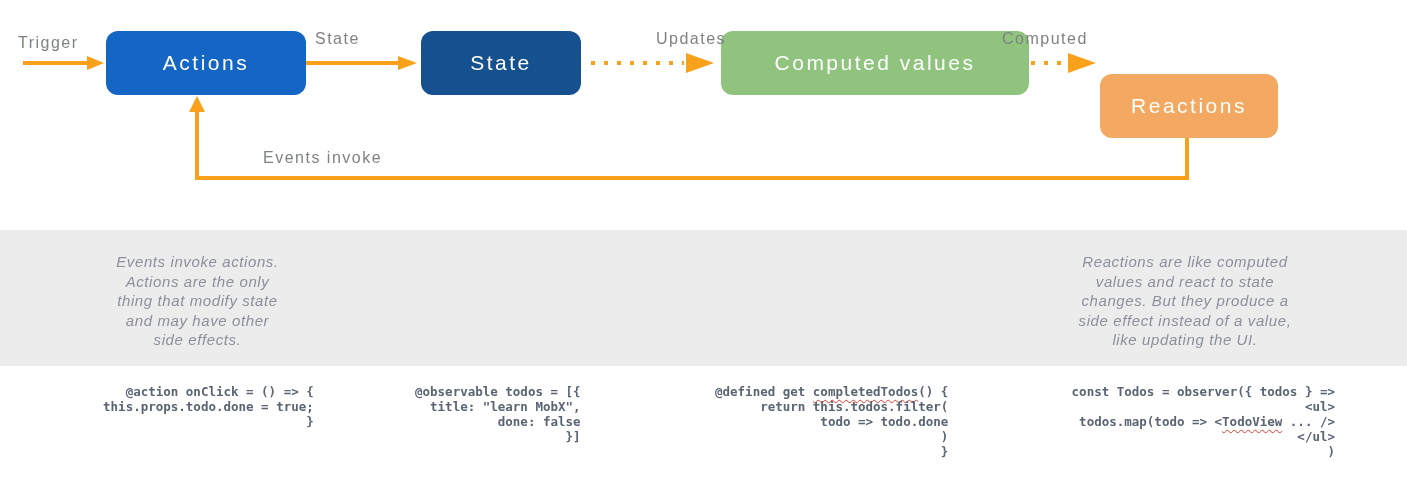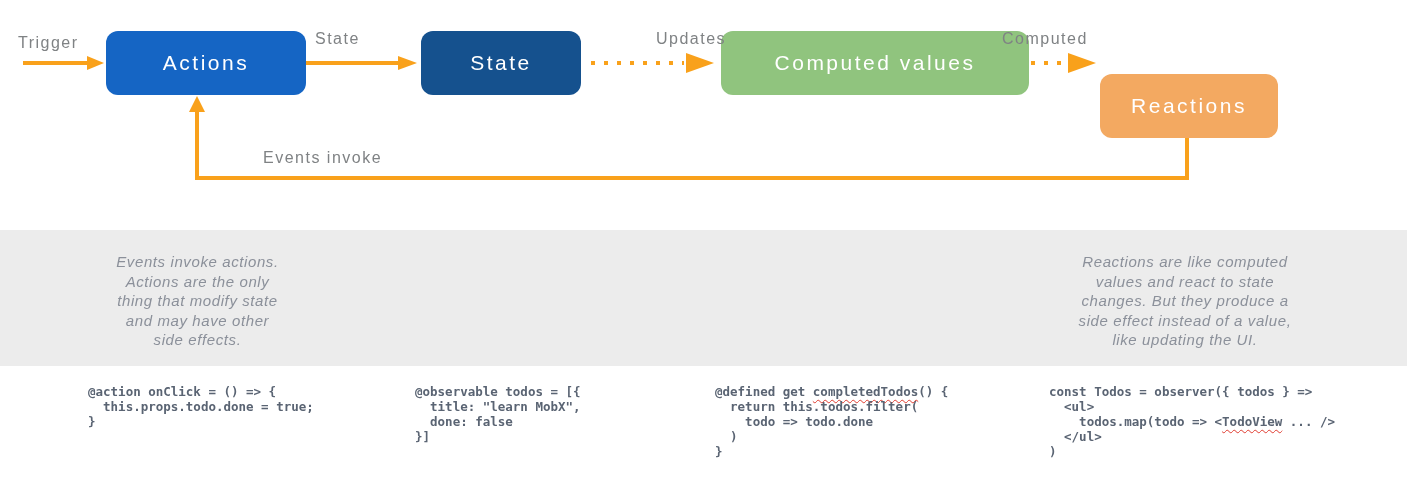--- a/index.html
+++ b/index.html
@@ -22,21 +22,21 @@
   .lbl-invoke {left:216px;top:149px;margin-left:47px;}
   
   .band{position:absolute;left:0;top:230px;width:1407px;height:172px;background:#ECECEC;padding-left:28px;}
   .desc{position:absolute;top:22px;color:#8B909A;font-size:15px;font-style:italic;line-height:19.5px;
         text-align:center;white-space:pre-line;letter-spacing:0.6px;}
   .desc-1{left:50px;width:295px;}
   .desc-2{left:350px;width:340px;}
   .desc-3{left:685px;width:340px;}
   .desc-4{left:1020px;width:330px;}
   
-  .code-area{position:absolute;left:0;top:366px;width:1407px;height:117px;background:#ffffff;}
+  .code-area{position:absolute;left:0;top:366px;width:1407px;height:117px;background:#ffffff;text-align:right;}
   .code{position:absolute;top:18px;margin:0;font-family:"DejaVu Sans Mono",monospace;font-size:12.5px;
         font-weight:bold;line-height:15px;color:#5A6473;white-space:pre;}
   .code-1{left:88px;}
   .code-2{left:415px;}
   .code-3{left:715px;}
   .code-4{left:1049px;}
   .squiggle{text-decoration:underline;text-decoration-color:#e03c31;text-decoration-style:wavy;
             text-decoration-thickness:1px;text-underline-offset:3px;}
 </style>
 </head>

